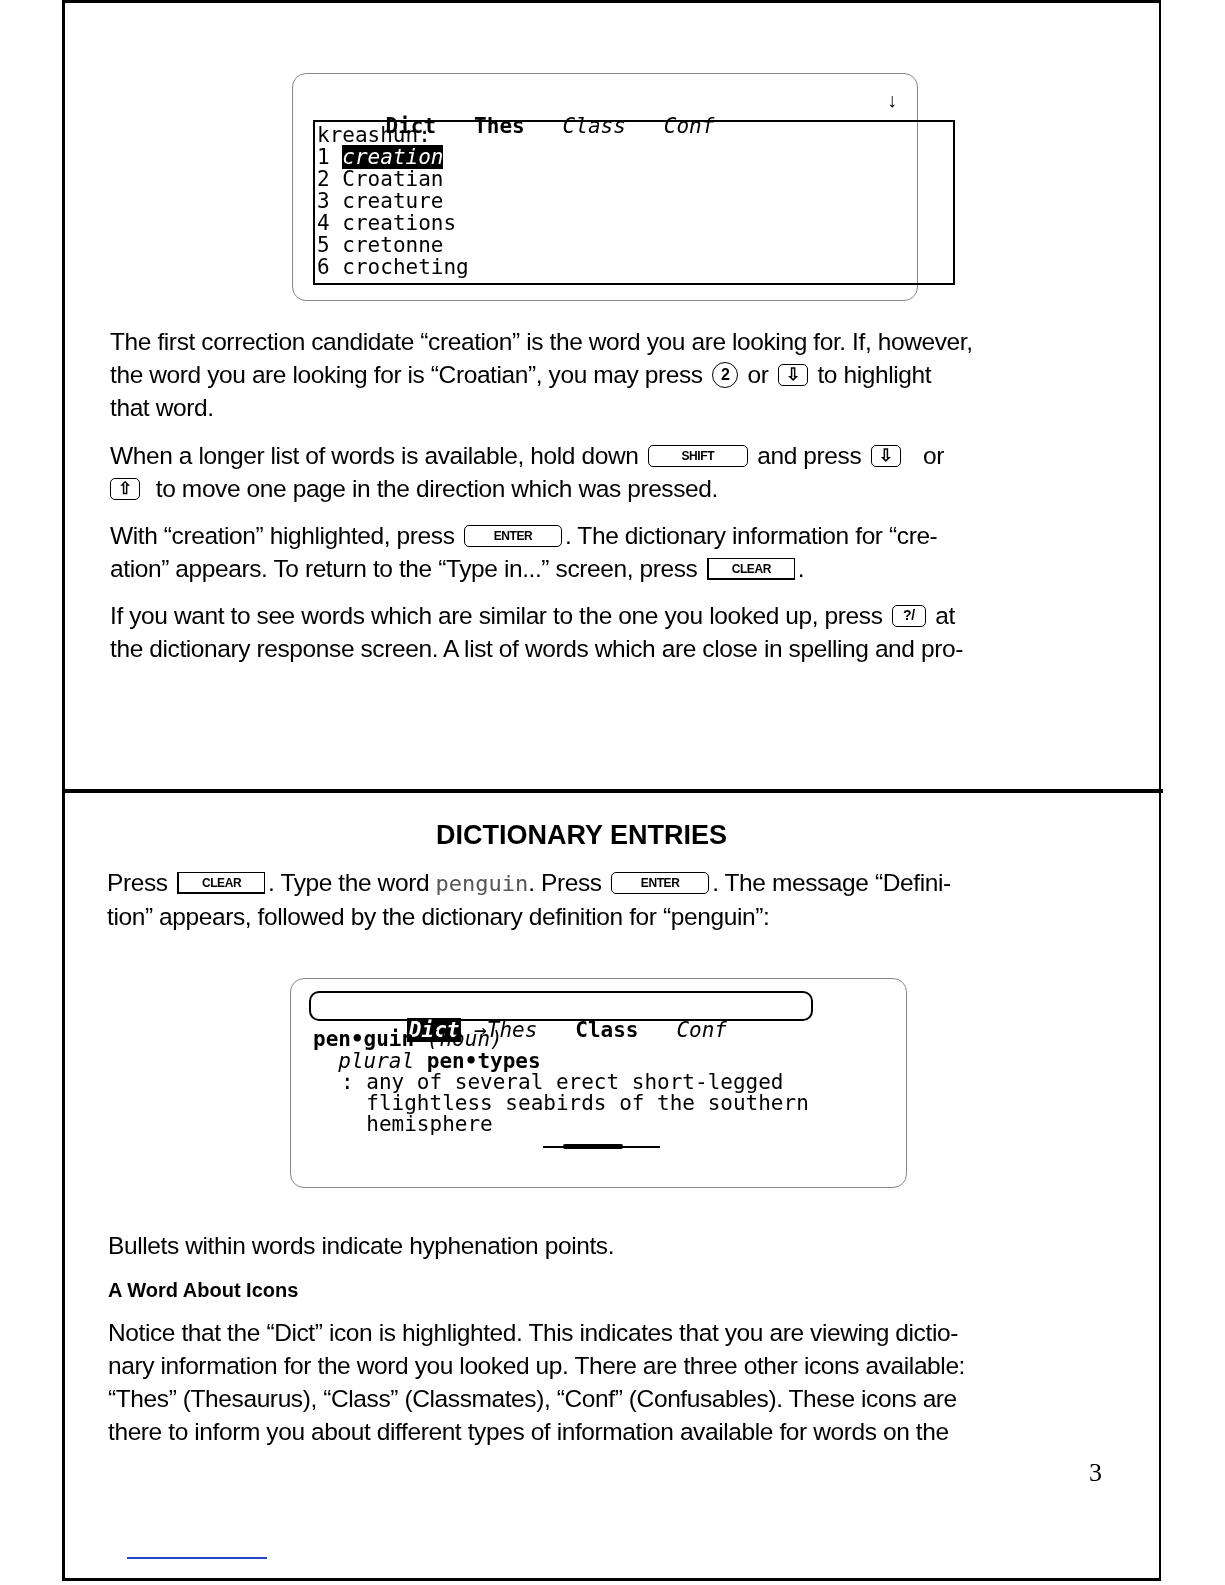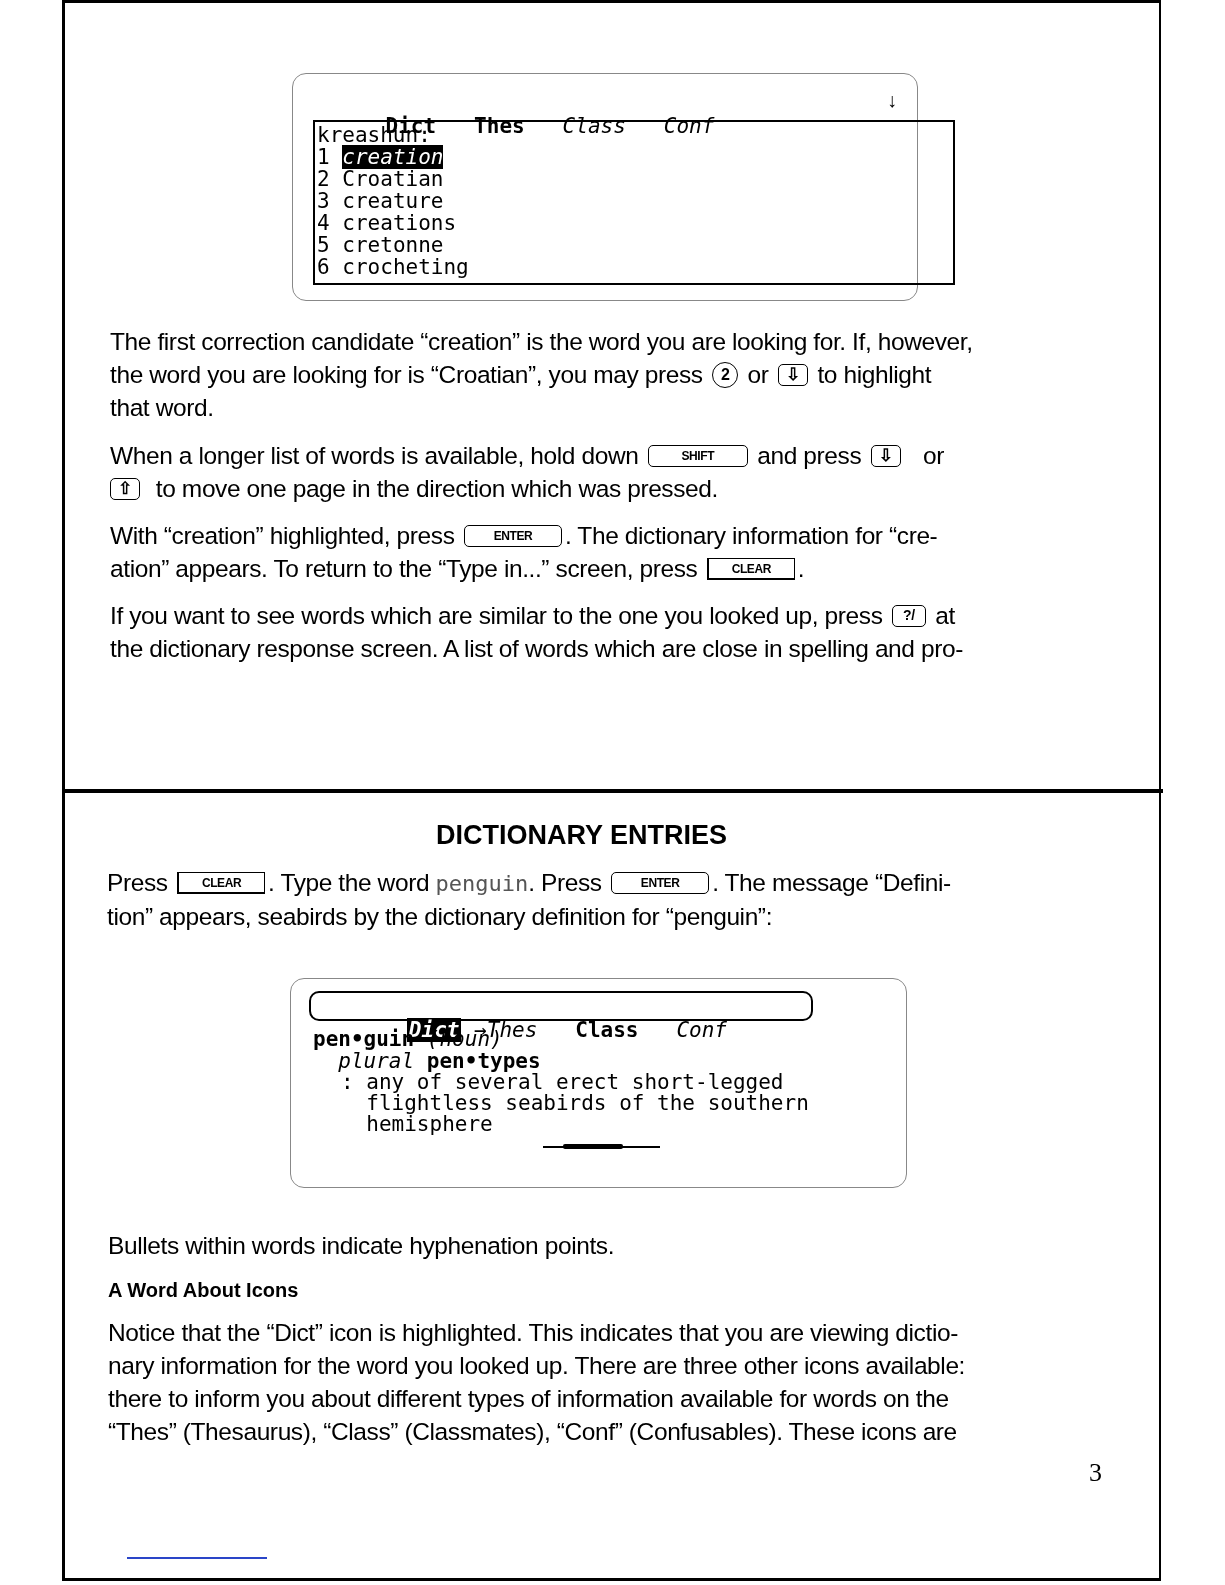--- a/index.html
+++ b/index.html
@@ -65,21 +65,21 @@
 
 <div class="para" style="left:110px; top:599px;">
   <div><span>If you want to see words which are similar to the one you looked up, press</span> <span class="key arrow" style="width:34px; font-size:14px;">?/</span> <span>at</span></div>
   <div>the dictionary response screen. A list of words which are close in spelling and pro-</div>
 </div>
 
 <div class="heading-c" style="left:436px; top:820px;">DICTIONARY ENTRIES</div>
 
 <div class="para" style="left:107px; top:866px;">
   <div><span>Press</span> <span class="key clear">CLEAR</span><span>. Type the word</span> <span class="mono-inline">penguin</span><span>. Press</span> <span class="key wide" style="width:98px;">ENTER</span><span>. The message “Defini-</span></div>
-  <div>tion” appears, seabirds by the dictionary definition for “penguin”:</div>
+  <div>tion” appears, followed by the dictionary definition for “penguin”:</div>
 </div>
 
 <div class="lcd" style="left:290px; top:978px; width:615px; height:208px;">
   <div class="screen-box" style="left:18px; top:12px; width:504px; height:30px; border-width:2.5px;border-radius:10px;">
     <div class="tabs" style="left:20px; top:1px;">
       <span class="tab-bold hl" style="padding:0 2px;">Dict</span> <span>→</span><span class="tab-ital">Thes</span>   <span class="tab-bold">Class</span>   <span class="tab-ital">Conf</span>
     </div>
   </div>
   <div class="screen-line" style="left:22px; top:49px;"><b>pen•guin</b> <i>(noun)</i></div>
   <div class="screen-line" style="left:22px; top:71px;">  <i>plural</i> <b>pen•types</b></div>
@@ -88,18 +88,18 @@
   <div class="screen-line" style="left:50px; top:134px;">  hemisphere</div>
   <div style="position:absolute; left:252px; top:167px; width:117px; height:2px; background:#000;"></div>
   <div style="position:absolute; left:272px; top:165px; width:60px; height:5px; background:#000; border-radius:2px;"></div>
 </div>
 
 <div class="para" style="left:108px; top:1229px;">Bullets within words indicate hyphenation points.</div>
 <div class="heading-l" style="left:108px; top:1279px;">A Word About Icons</div>
 <div class="para" style="left:108px; top:1316px;">
   <div>Notice that the “Dict” icon is highlighted. This indicates that you are viewing dictio-</div>
   <div>nary information for the word you looked up. There are three other icons available:</div>
+  <div>“Thes” (Thesaurus), “Class” (Classmates), “Conf” (Confusables). These icons are</div>
   <div>there to inform you about different types of information available for words on the</div>
-  <div>“Thes” (Thesaurus), “Class” (Classmates), “Conf” (Confusables). These icons are</div>
 </div>
 
 <div class="page-num" style="left:1089px; top:1458px;">3</div>
 <div class="blue-line"></div>
 
 </body></html>

